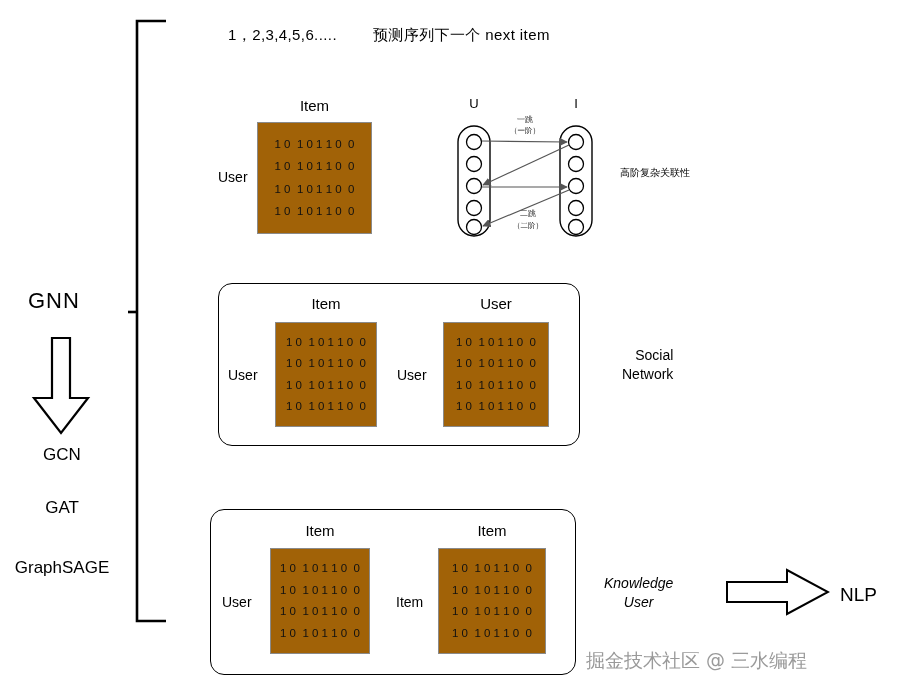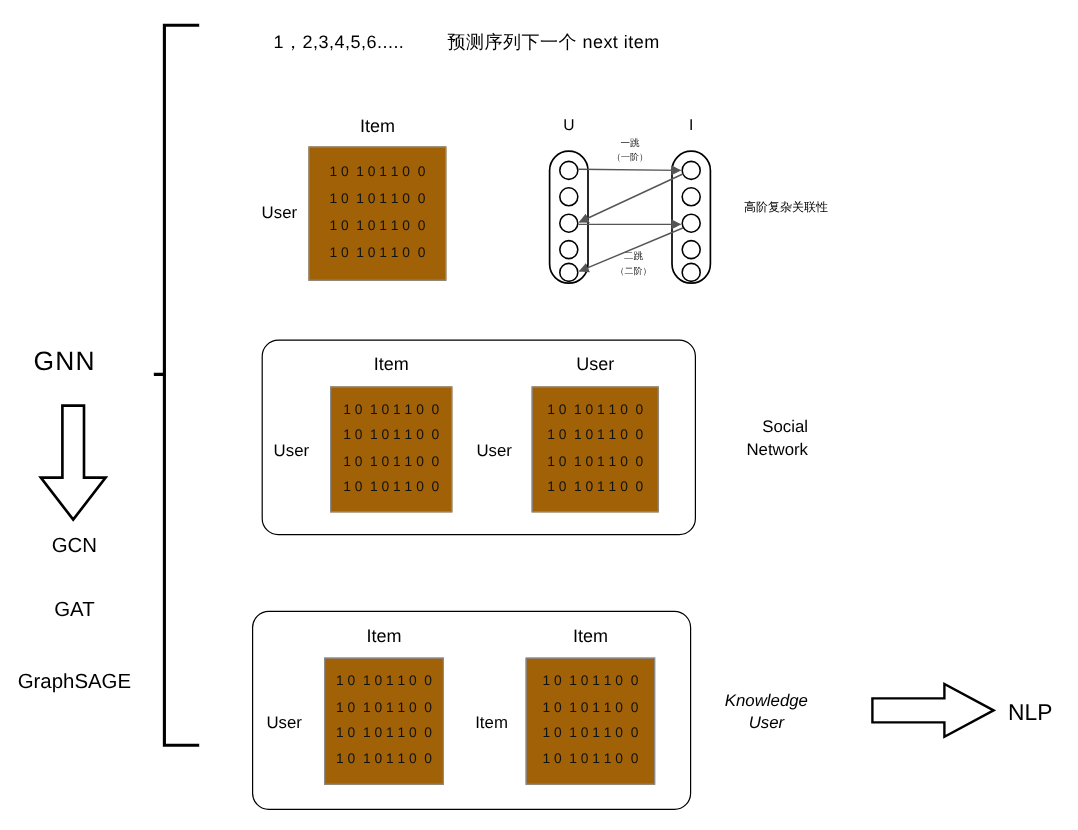--- a/index.html
+++ b/index.html
@@ -242,14 +242,15 @@
     <div>Knowledge</div>
     <div>User</div>
   </div>
 
   <svg class="abs" id="kg-arrow" viewBox="0 0 105 48">
     <polygon points="2,14 62,14 62,2 103,24 62,46 62,34 2,34" fill="#ffffff" stroke="#000000" stroke-width="2" stroke-linejoin="miter"></polygon>
   </svg>
 
   <div class="abs" id="nlp-label">NLP</div>
 
+  <div class="abs" id="watermark">掘金技术社区 @ 三水编程</div>
 
 </div>
 
 </body></html>

